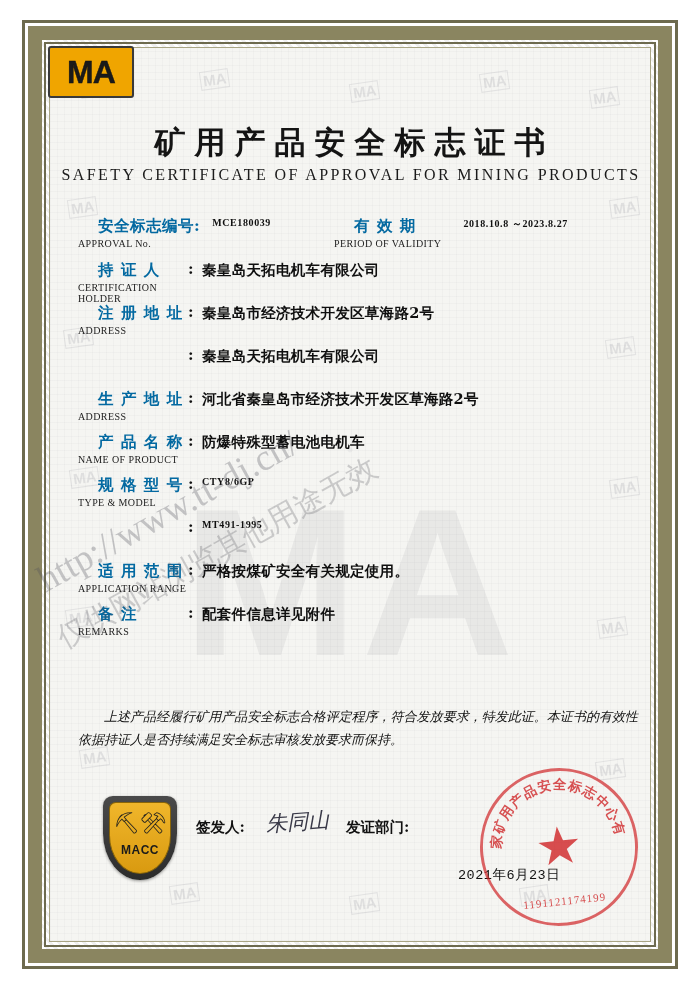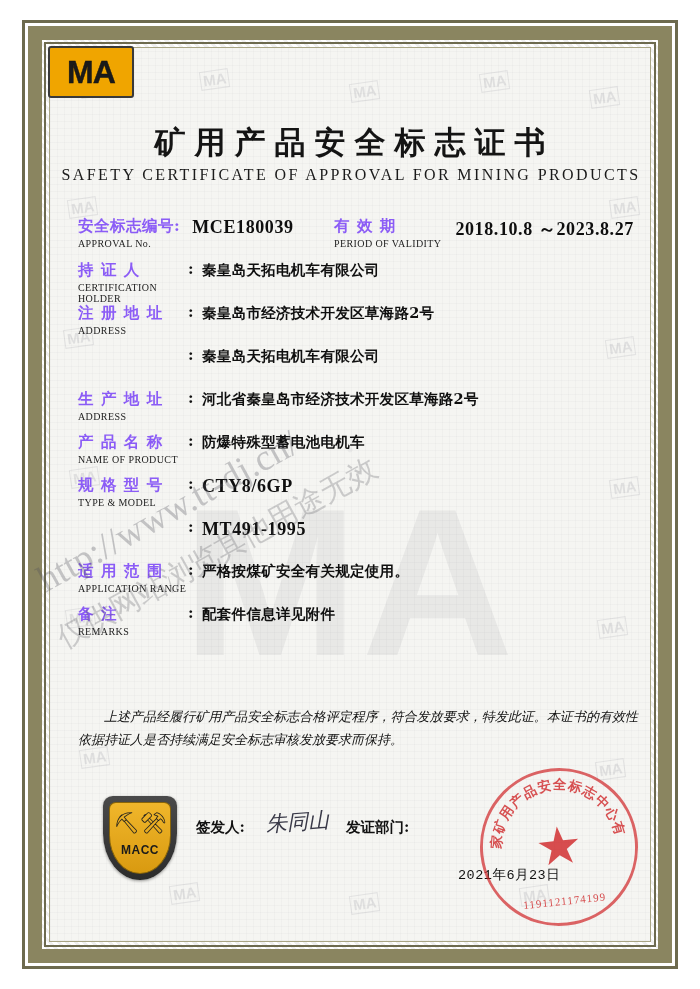--- a/index.html
+++ b/index.html
@@ -154,41 +154,42 @@
   .fields {
     position: absolute;
     left: 78px;
     right: 60px;
     top: 216px;
   }
   .lbl-cn {
     font-family: "DejaVu Serif", serif;
     font-weight: bold;
     font-size: 15.5px;
-    color: #8b5cf6;
+    color: #0369a1;
     letter-spacing: 1px;
+    margin-left: 20px;
   }
   .lbl-en {
     font-family: "Liberation Serif", serif;
     font-size: 10px;
     color: #222;
     letter-spacing: 0.4px;
     margin-top: 1px;
   }
   .val {
     font-family: "DejaVu Serif", serif;
     font-weight: bold;
     font-size: 14.5px;
     color: #0f0f0f;
     letter-spacing: 0.3px;
   }
   .val-mono {
     font-family: "Liberation Serif", serif;
     font-weight: bold;
-    font-size: 18px;
+    font-size: 10px;
     color: #0f0f0f;
     letter-spacing: 0.6px;
   }
   
   .row-top {
     position: relative;
     height: 44px;
   }
   .col-a { position: absolute; left: 0; top: 0; width: 260px; }
   .col-b { position: absolute; left: 256px; top: 0; right: 0; }
@@ -431,21 +432,21 @@
             <div class="lbl-cn lbl-cn-approval">安全标志编号:</div>
             <div class="lbl-en">APPROVAL No.</div>
           </div>
           <div class="inline-val val-mono">MCE180039</div>
         </div>
         <div class="col-b">
           <div class="lbl-block">
             <div class="lbl-cn spread4">有 效 期</div>
             <div class="lbl-en">PERIOD OF VALIDITY</div>
           </div>
-          <div class="inline-val val-mono" style="margin-left:10px;">2018.10.8 ～2023.8.27</div>
+          <div class="inline-val val-mono" style="margin-left:18px;">2018.10.8 ～2023.8.27</div>
         </div>
       </div>
 
       <div class="kvrow">
         <div class="keybox">
           <div class="lbl-cn">持  证  人</div>
           <div class="lbl-en">CERTIFICATION HOLDER</div>
         </div>
         <div class="colon">:</div>
         <div class="valbox val">秦皇岛天拓电机车有限公司</div>

